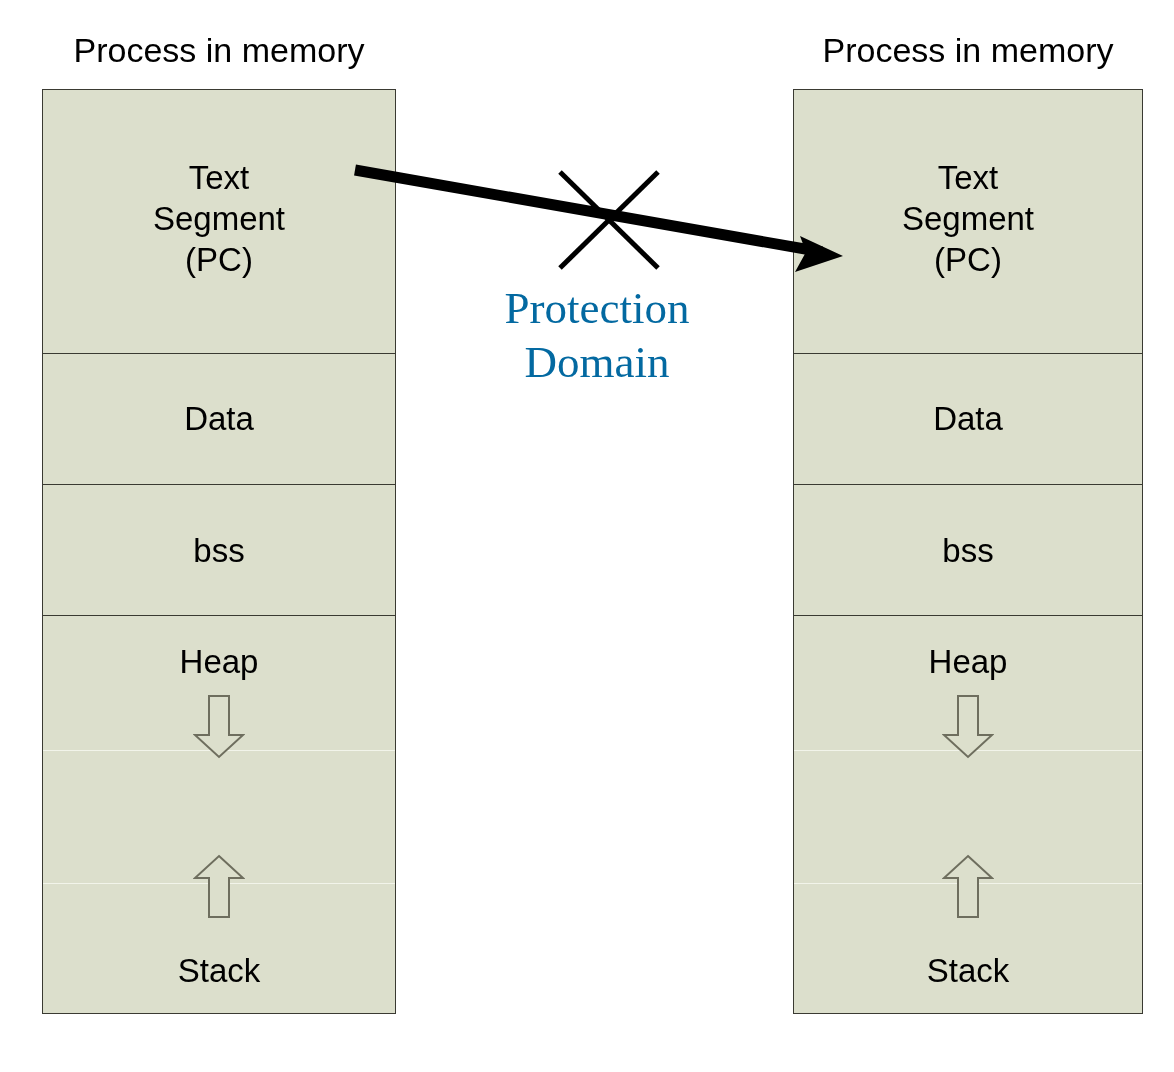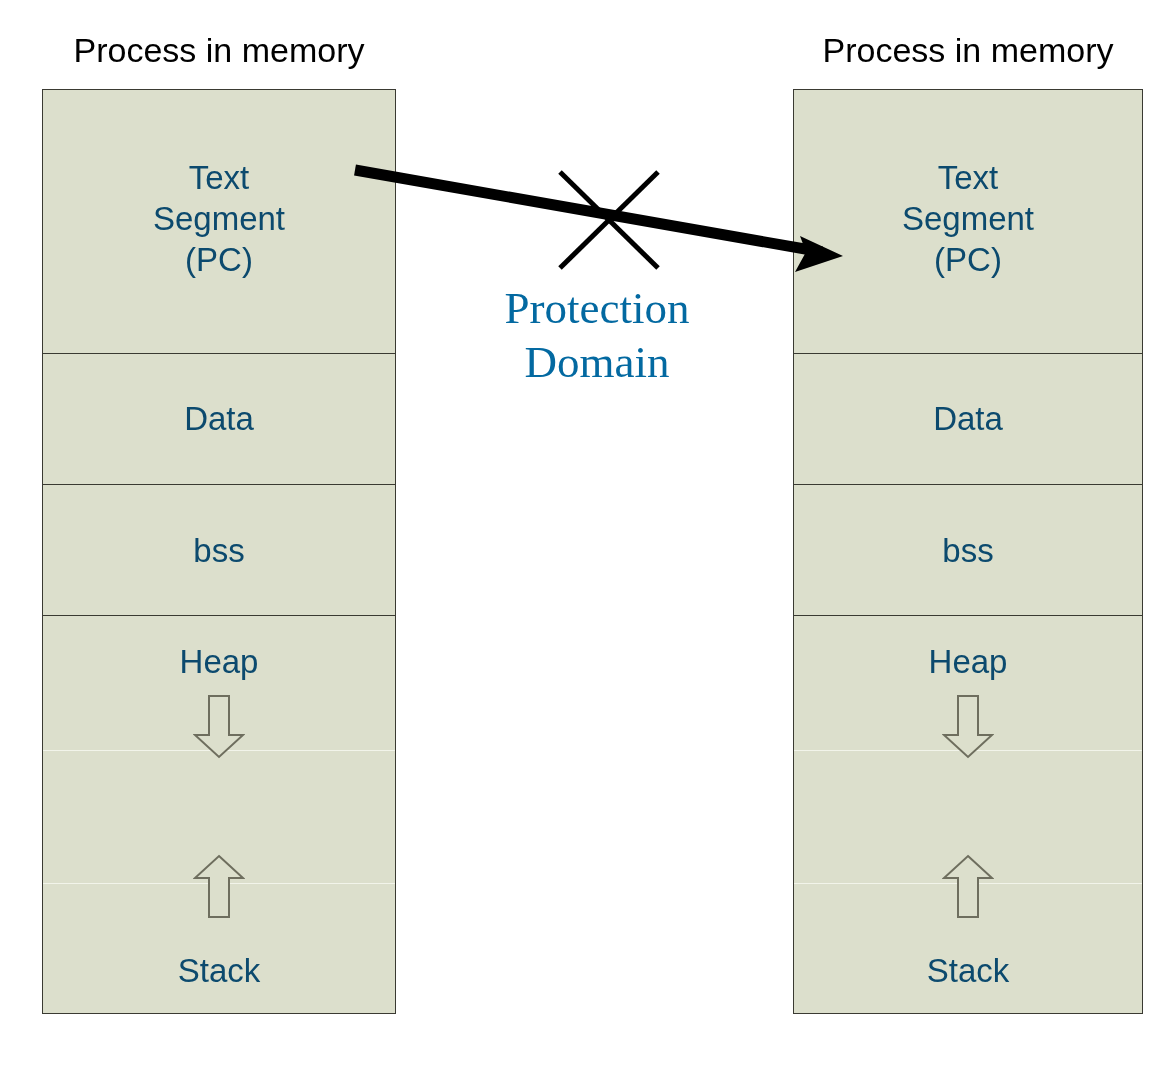--- a/index.html
+++ b/index.html
@@ -57,21 +57,21 @@
 
   
   .seg-label {
     position: absolute;
     left: 0;
     right: 0;
     text-align: center;
     font-family: "Liberation Sans", sans-serif;
     font-size: 33px;
     line-height: 41px;
-    color: #0c4a6e;
+    color: #000000;
     white-space: pre-line;
   }
 
   
   .block-arrow {
     position: absolute;
     left: 50%;
     transform: translateX(-50%);
     width: 52px;
     height: 64px;

